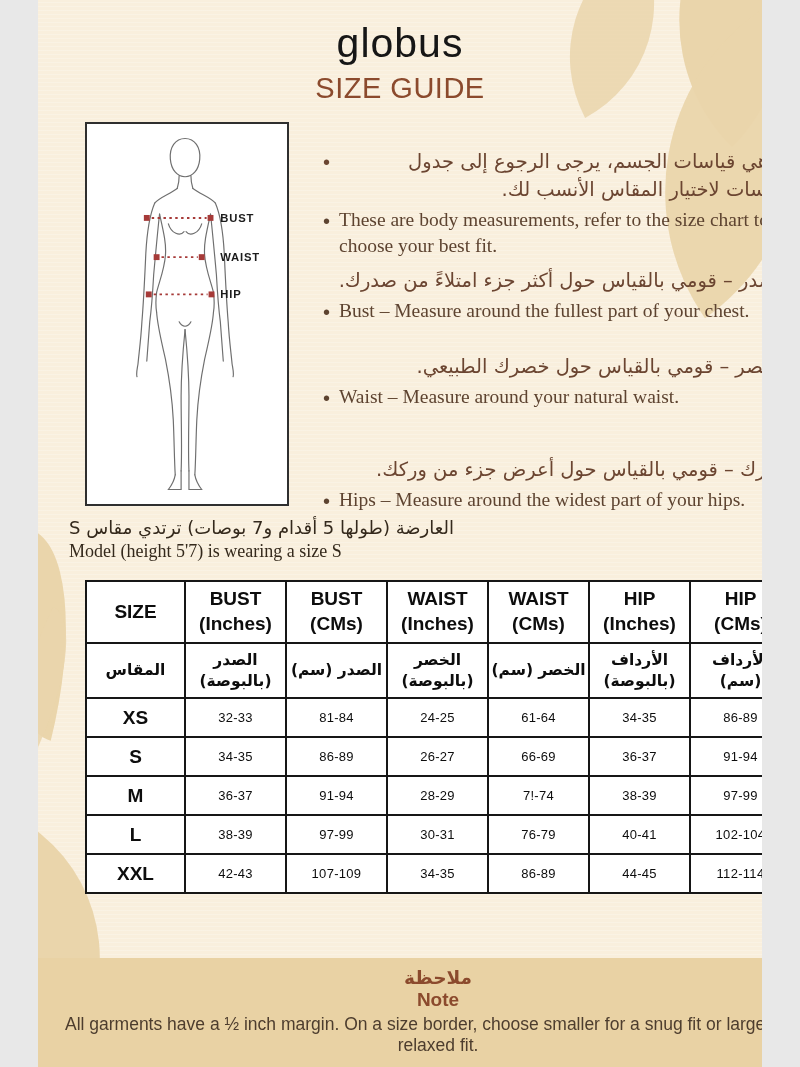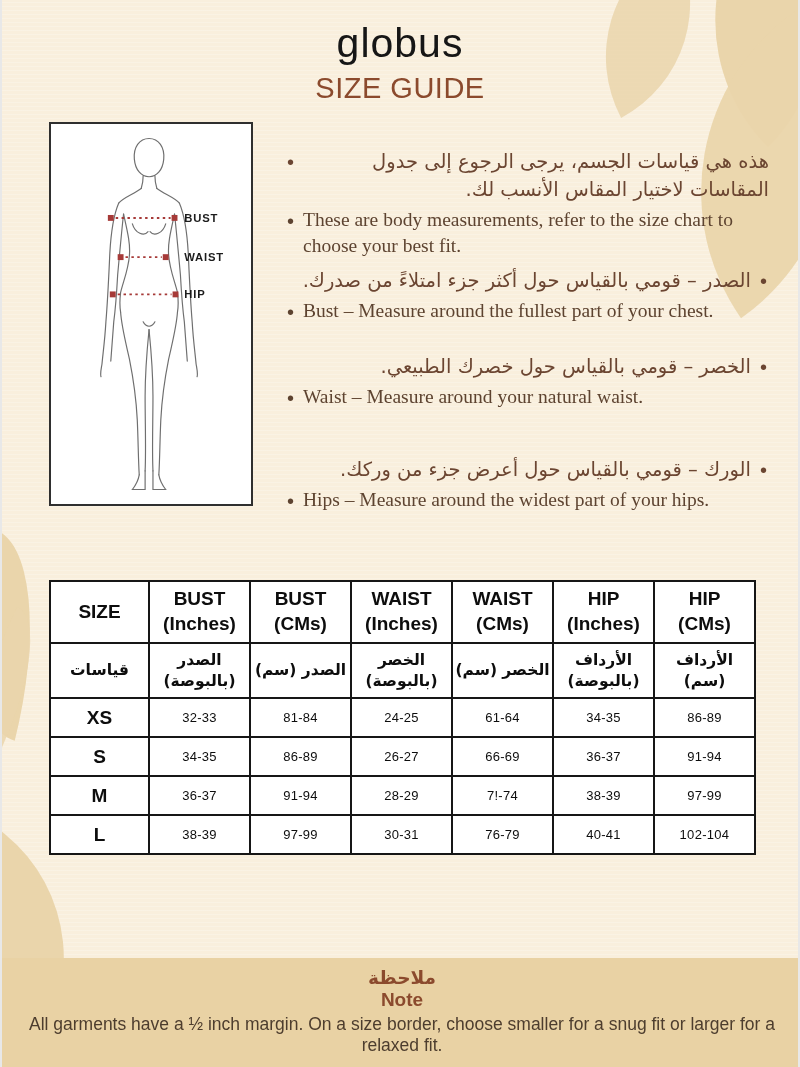--- a/index.html
+++ b/index.html
@@ -2,21 +2,21 @@
 <html style="--bg: #f9efdd; --accent: #8b4a2d; --leaf: #ead5ab; --band: #e9d2a4; --text_ar: #6b4531; --text_en: #5d4330; --red: #a63a38;"><head>
 <meta charset="utf-8">
 <style>
   :root{
     --bg:#f9efdd; --accent:#8b4a2d; --leaf:#ead5ab; --band:#e9d2a4;
     --text_ar:#6b4531; --text_en:#5d4330; --red:#a63a38; --ink:#141414;
   }
   *{margin:0;padding:0;box-sizing:border-box}
   html,body{background:#e8e8e8}
   .page{
-    position:relative;width:796px;height:1067px;margin:0 auto;overflow:hidden;
+    position:relative;width:724px;height:1067px;margin:0 auto;overflow:hidden;
     background:var(--bg);
     background-image:repeating-linear-gradient(0deg, rgba(255,255,255,.22) 0 1px, rgba(0,0,0,0) 1px 4px);
     font-family:"Liberation Sans","DejaVu Sans",sans-serif;
   }
   
   .leaf{position:absolute;background:var(--leaf);border-radius:0 100% 0 100%;z-index:0}
   .leaf.tr1{width:180px;height:180px;right:-60px;top:-70px;transform:rotate(45deg)}
   .leaf.tr2{width:220px;height:220px;right:-80px;top:55px;transform:rotate(55deg);opacity:.95}
   .leaf.tr3{width:130px;height:130px;right:85px;top:-35px;transform:rotate(62deg);opacity:.85}
   .leaf.l1{width:72px;height:200px;left:-34px;top:535px;transform:rotate(14deg)}
@@ -162,20 +162,24 @@
     <div class="line ar ar-right">
       <span class="txt" dir="rtl">الورك – قومي بالقياس حول أعرض جزء من وركك.</span>
       <span class="bullet">•</span>
     </div>
     <div class="line en">
       <span class="bullet">•</span>
       <span class="txt">Hips – Measure around the widest part of your hips.</span>
     </div>
   </div>
 
+  <div class="model-note">
+    <div class="mn-ar">العارضة (طولها 5 أقدام و7 بوصات) ترتدي مقاس S</div>
+    <div class="mn-en">Model (height 5'7) is wearing a size S</div>
+  </div>
 
   <table class="size-chart">
     <colgroup>
         <col style="width:99px">
         <col>
         <col>
         <col>
         <col>
         <col>
         <col>
@@ -190,21 +194,21 @@
       <th class="th-en">WAIST
 (Inches)</th>
       <th class="th-en">WAIST
 (CMs)</th>
       <th class="th-en">HIP
 (Inches)</th>
       <th class="th-en">HIP
 (CMs)</th>
     </tr>
     <tr class="tr-har">
-      <th class="th-ar" dir="rtl">قياسات</th>
+      <th class="th-ar" dir="rtl">المقاس</th>
       <th class="th-ar" dir="rtl">الصدر
 (بالبوصة)</th>
       <th class="th-ar" dir="rtl">الصدر (سم)</th>
       <th class="th-ar" dir="rtl">الخصر
 (بالبوصة)</th>
       <th class="th-ar" dir="rtl">الخصر (سم)</th>
       <th class="th-ar" dir="rtl">الأرداف
 (بالبوصة)</th>
       <th class="th-ar" dir="rtl">الأرداف (سم)</th>
     </tr>
@@ -237,20 +241,29 @@
     </tr>
     <tr class="tr-data">
       <td class="td-size">L</td>
       <td class="td-val">38-39</td>
       <td class="td-val">97-99</td>
       <td class="td-val">30-31</td>
       <td class="td-val">76-79</td>
       <td class="td-val">40-41</td>
       <td class="td-val">102-104</td>
     </tr>
+    <tr class="tr-data">
+      <td class="td-size">XXL</td>
+      <td class="td-val">42-43</td>
+      <td class="td-val">107-109</td>
+      <td class="td-val">34-35</td>
+      <td class="td-val">86-89</td>
+      <td class="td-val">44-45</td>
+      <td class="td-val">112-114</td>
+    </tr>
   </tbody>
     </table>
 
   <div class="band">
     <div class="note-h-ar">ملاحظة</div>
     <div class="note-h-en">Note</div>
     <div class="note-b-en">All garments have a ½ inch margin. On a size border, choose smaller for a snug fit or larger for a relaxed fit.</div>
   </div>
 
 </div>

